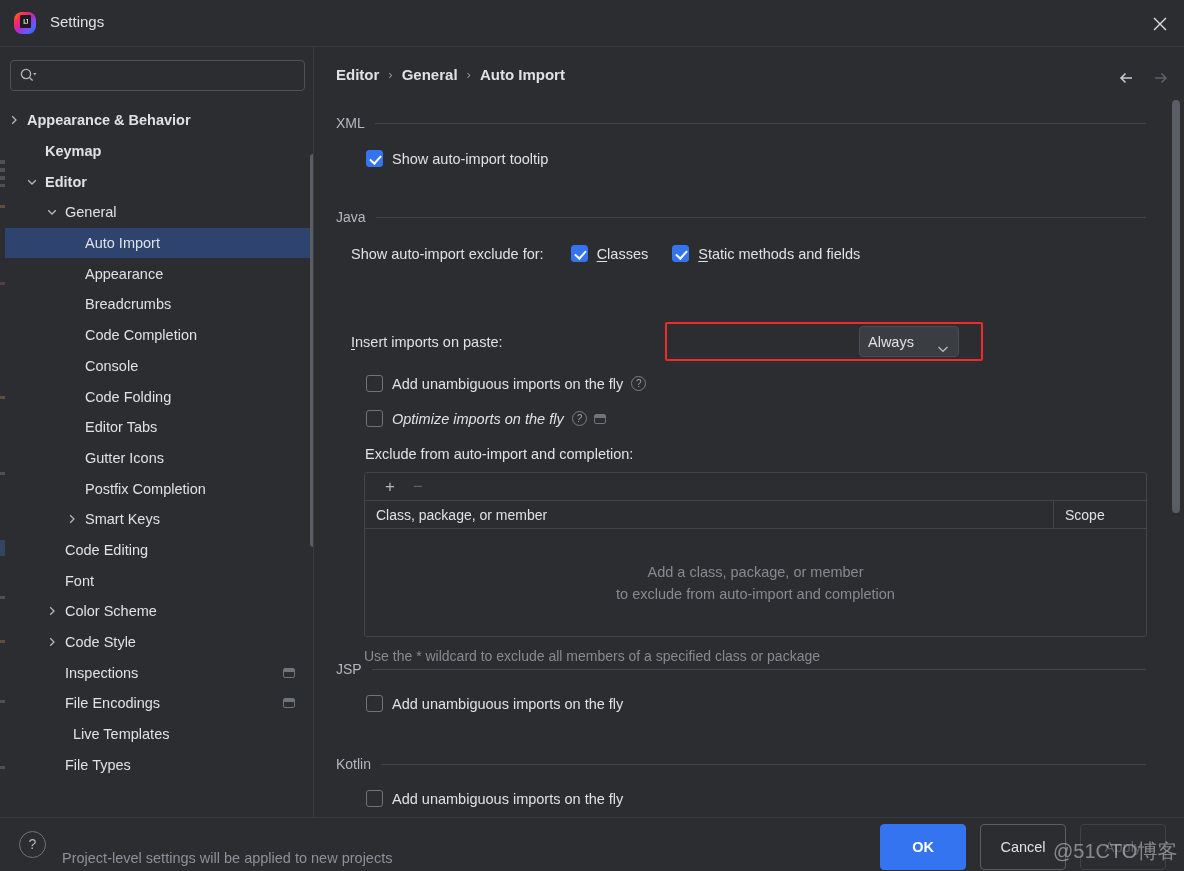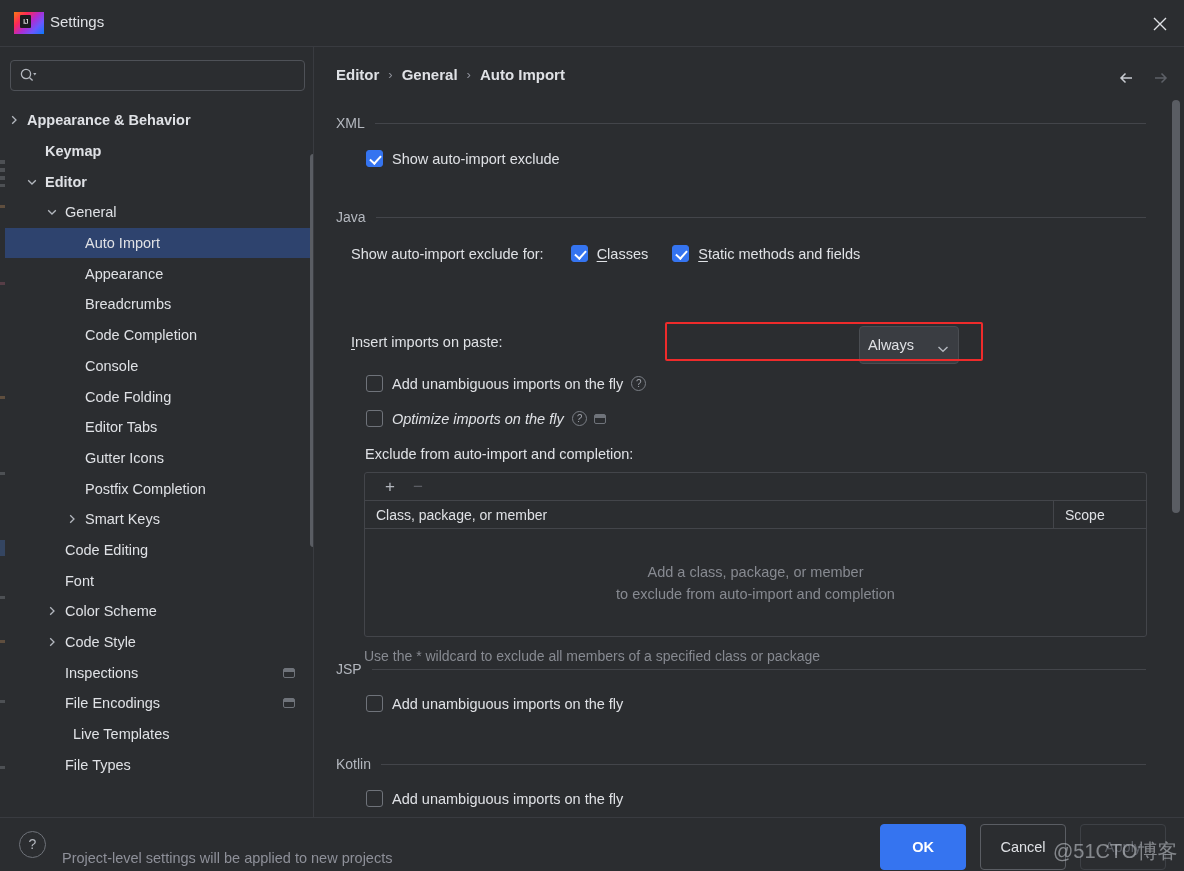--- a/index.html
+++ b/index.html
@@ -32,22 +32,22 @@
   #titlebar {
     position: absolute;
     left: 0; top: 0;
     width: 1184px; height: 47px;
     background: #2b2d30;
     border-bottom: 1px solid #393b40;
   }
   #logo {
     position: absolute;
     left: 14px; top: 12px;
-    width: 30px; height: 22px;
-    border-radius: 0;
+    width: 22px; height: 22px;
+    border-radius: 8px;
     background:
       linear-gradient(135deg, #f97a12 0%, #fe2857 28%, #b02cd0 52%, #6b57ff 74%, #087cfa 100%);
     overflow: hidden;
   }
   #logo .glyph {
     position: absolute;
     left: 6px; top: 3px;
     width: 11px; height: 13px;
     background: #1b1c1e;
     border-radius: 1px;
@@ -263,21 +263,21 @@
     position: absolute;
     left: 0; top: 0;
     width: 10px; height: 3px;
     background: #6f737a;
   }
 
   
   #insert-dropdown {
     position: absolute;
     left: 545px; top: 279px;
-    width: 100px; height: 38px;
+    width: 100px; height: 31px;
     background: #3a3d42;
     border: 1px solid #4a4d52;
     border-radius: 4px;
     display: flex;
     align-items: center;
     padding: 0 8px;
     cursor: pointer;
   }
   #insert-dropdown .dd-value { font-size: 14.5px; color: #dfe1e5; }
   #insert-dropdown .chev {
@@ -595,21 +595,21 @@
       </svg>
     </div>
 
     <div class="section-head" style="top:68px;">
       <span>XML</span>
       <span class="rule"></span>
     </div>
 
     <div class="row" style="left:52px; top:103px;">
       <span class="cb on"></span>
-      <span class="cb-label">Show auto-import exclude</span>
+      <span class="cb-label">Show auto-import tooltip</span>
     </div>
 
     <div class="section-head" style="top:162px;">
       <span>Java</span>
       <span class="rule"></span>
     </div>
 
     <div class="row" style="left:37px; top:198px;">
       <span>Show auto-import exclude for:</span>
       <span class="cb on" style="margin-left:27px;"></span>

